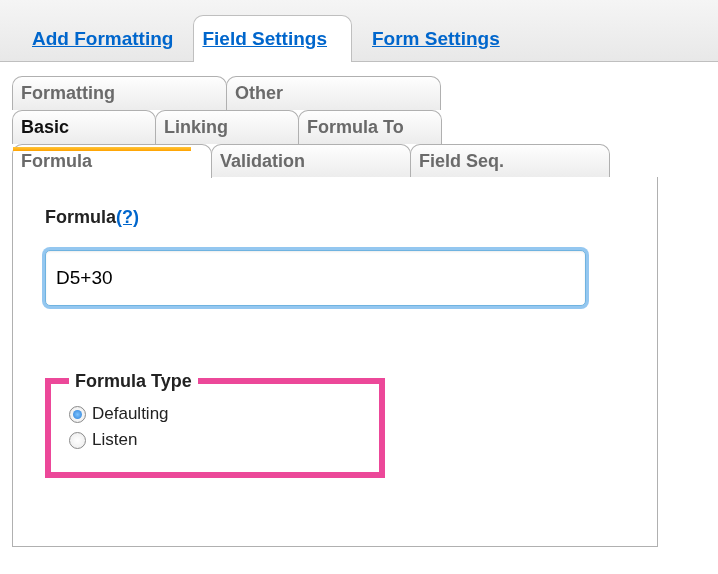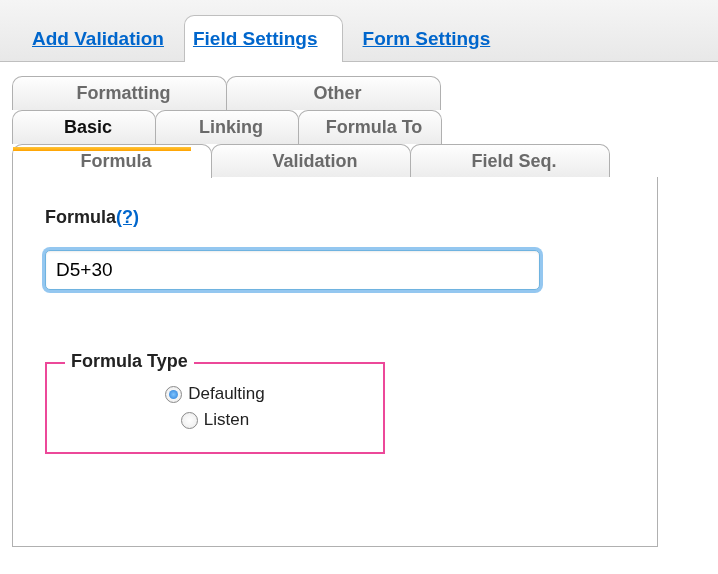--- a/index.html
+++ b/index.html
@@ -48,21 +48,20 @@
     gap: 0;
   }
   .tab {
     background: linear-gradient(#fefefe, #ececec);
     border: 1px solid #b0b0b0;
     border-bottom: none;
     border-radius: 10px 10px 0 0;
     color: #6a6a6a;
     font-size: 18px;
     font-weight: bold;
-    text-align: center;
     padding: 6px 0 6px 8px;
     cursor: pointer;
     margin-right: -1px;
   }
   .tab-row.top .tab { width: 215px; }
   .tab-row.mid .tab { width: 144px; }
   .tab-row.bot .tab { width: 200px; }
   .tab.active-text { color: #111; }
   .tab-row.bot .tab.active {
     background: #ffffff;
@@ -96,33 +95,33 @@
     color: #222;
     margin-bottom: 22px;
   }
   .help-link {
     color: #0066cc;
     font-weight: bold;
     text-decoration: underline;
     cursor: pointer;
   }
   .formula-input {
-    width: 495px;
+    width: 541px;
     font-size: 19px;
-    padding: 8px 10px;
+    padding: 16px 10px;
     border: 1px solid #b0b0b0;
     border-radius: 5px;
     outline: none;
     box-shadow: 0 0 0 3px rgba(102,175,233,0.7), inset 0 1px 2px rgba(0,0,0,0.08);
     border-color: #6fb3e0;
     font-family: inherit;
   }
   .fieldset {
     margin-top: 72px;
-    border: 2px solid #ec4899;
+    border: 6px solid #ec4899;
     width: 340px;
     padding: 14px 18px 22px 18px;
     position: relative;
   }
   .fieldset-legend {
     position: absolute;
     top: -13px;
     left: 18px;
     background: #ffffff;
     padding: 0 6px;
@@ -131,21 +130,20 @@
     color: #222;
   }
   .radio-row {
     display: flex;
     align-items: center;
     gap: 6px;
     font-size: 17px;
     color: #222;
     margin-top: 6px;
     cursor: pointer;
-    justify-content: center;
   }
   .radio-outer {
     width: 17px;
     height: 17px;
     border: 1px solid #8a8a8a;
     border-radius: 50%;
     display: inline-flex;
     align-items: center;
     justify-content: center;
     background: radial-gradient(#ffffff, #eaeaea);
@@ -154,21 +152,21 @@
     width: 9px;
     height: 9px;
     border-radius: 50%;
     background: radial-gradient(#7fc4ff, #2a7ed6);
   }
 </style>
 </head>
 <body>
 
 <div class="top-nav">
-  <div class="top-nav-item">Add Validation</div>
+  <div class="top-nav-item">Add Formatting</div>
   <div class="top-nav-item active">Field Settings</div>
   <div class="top-nav-item">Form Settings</div>
 </div>
 
 <div class="panel">
   <div class="tabs-wrap">
 
     <div class="tab-row top">
       <div class="tab">Formatting</div>
       <div class="tab">Other</div>

